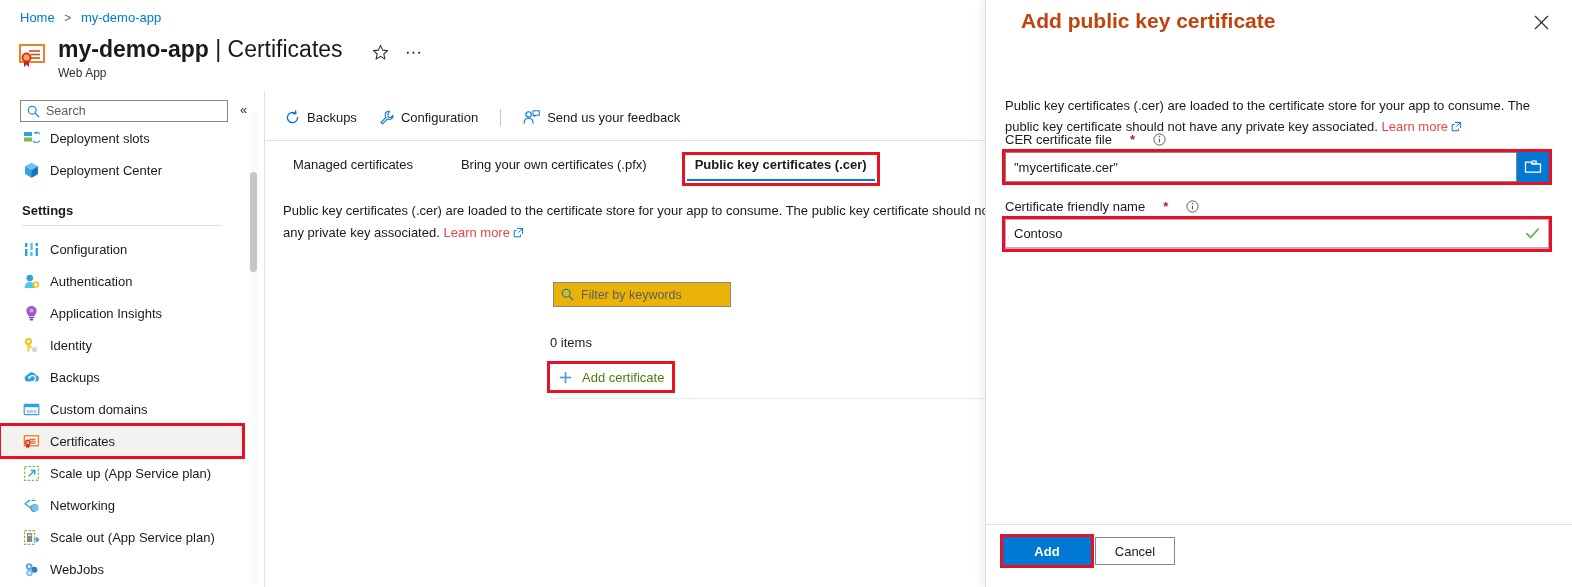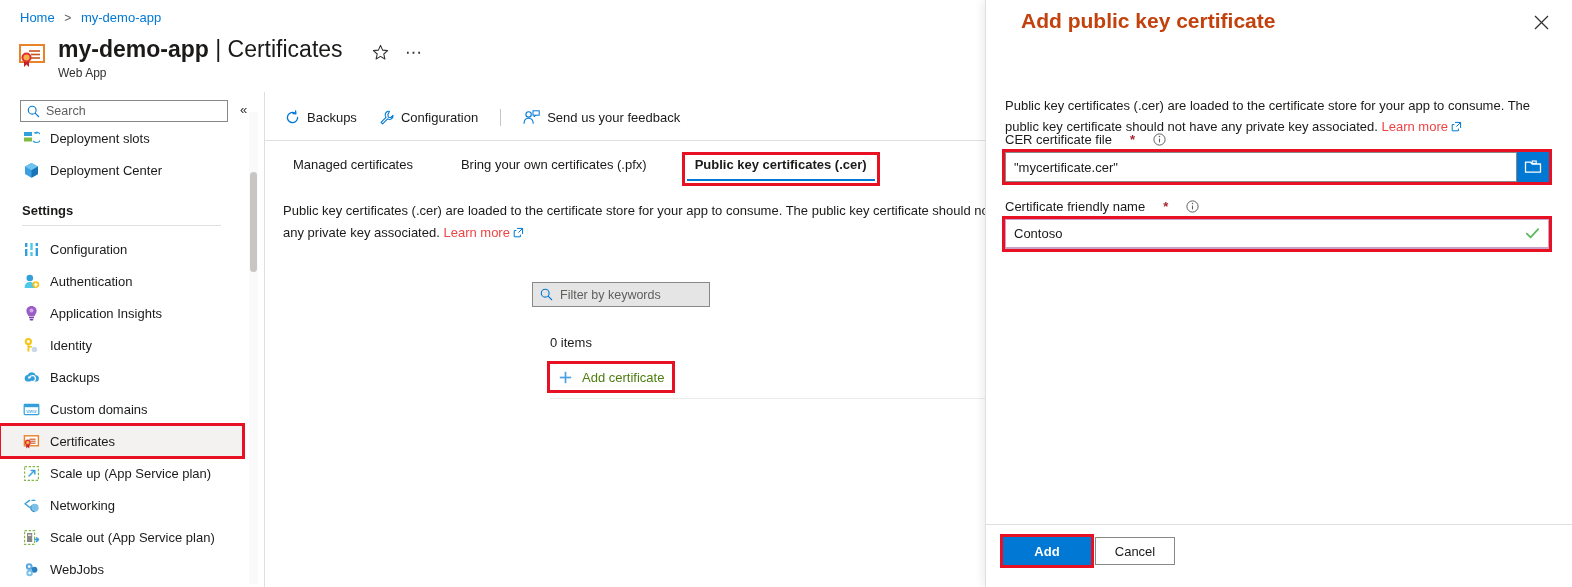--- a/index.html
+++ b/index.html
@@ -63,21 +63,21 @@
   .tabs { position:absolute; left:20px; top:0; display:flex; align-items:flex-end; height:40px; }
   .tab { position:relative; font-size:13px; color:#1b1a19; padding:0 8px 9px 8px; margin-right:32px; cursor:pointer; white-space:nowrap; }
   .tab.active { font-weight:bold; }
   .tab.active::after { content:""; position:absolute; left:0; right:0; bottom:0; height:2px; background:#0078d4; }
   .tab.highlighted { outline:3px solid #e81123; outline-offset:2px; }
 
   .desc { position:absolute; left:18px; top:108px; width:760px; font-size:13px; line-height:22px; color:#1b1a19; }
   .link { color:#ef4444; cursor:pointer; }
   .ext-ic { display:inline-block; vertical-align:-1px; margin-left:3px; }
 
-  .filterbox { position:absolute; left:267px; top:190px; width:178px; height:25px; border:1px solid #8a8886; background:#e5e5e5; display:flex; align-items:center; padding:0 7px; }
+  .filterbox { position:absolute; left:288px; top:190px; width:178px; height:25px; border:1px solid #8a8886; background:#eab308; display:flex; align-items:center; padding:0 7px; }
   .filterbox .ph { font-size:12.5px; color:#605e5c; margin-left:7px; }
 
   .items-count { position:absolute; left:285px; top:243px; font-size:13px; color:#1b1a19; }
 
   .addcert { position:absolute; left:290px; top:275px; height:26px; display:flex; align-items:center; gap:9px; font-size:13px; color:#4d7c0f; cursor:pointer; padding:0 8px; }
   .addcert-wrap { position:absolute; left:285px; top:272px; }
   .addcert-wrap.highlighted { outline:3px solid #e81123; }
   .grid-rule { position:absolute; left:285px; top:306px; width:700px; height:1px; background:#edebe9; }
 
   .cert-illus { position:absolute; left:828px; top:462px; }

